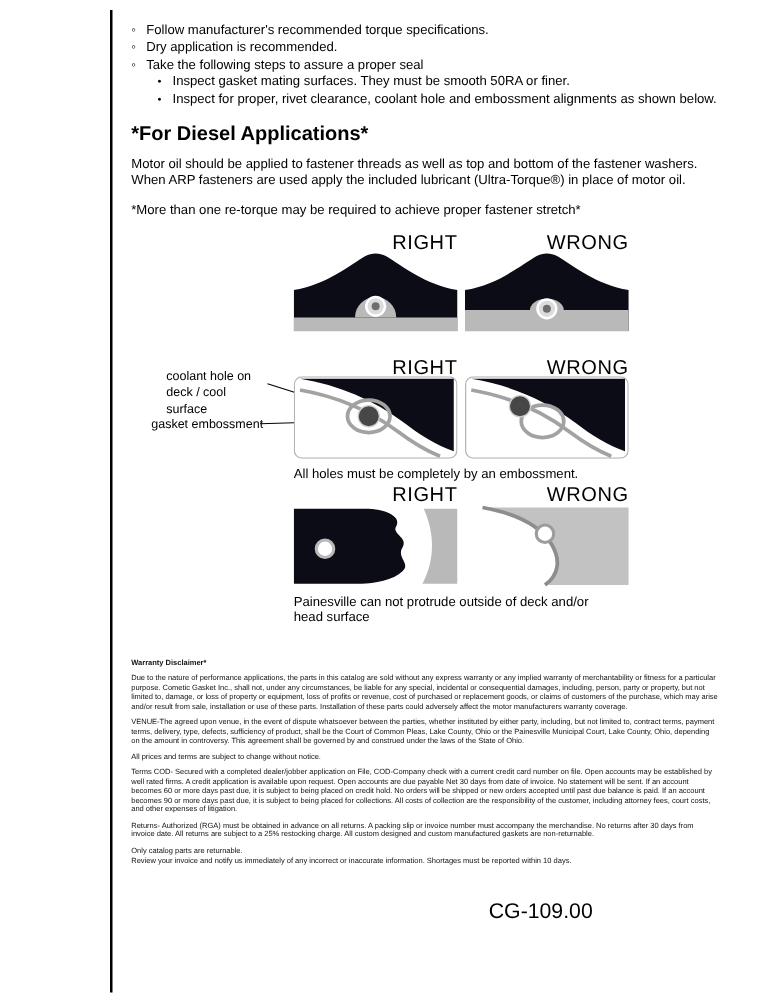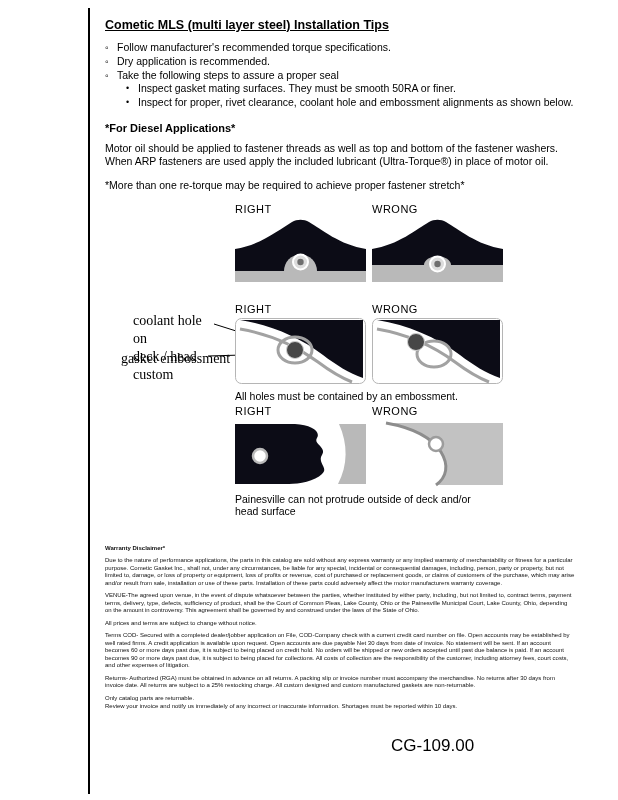--- a/index.html
+++ b/index.html
@@ -12,48 +12,47 @@
   .content { position:absolute; left:105px; top:18px; width:470px; }
 
   .title { font-size:12.5px; font-weight:bold; text-decoration:underline; margin:0 0 9px 0; }
 
   .tips, .subtips { list-style:none; margin:0; padding:0; font-size:10.5px; line-height:1.22; }
   .tips li, .subtips li { display:flex; margin:0 0 1px 0; }
   .tips .b, .subtips .b { flex:0 0 12px; }
   .subtips { margin-left:21px; }
   .subtips .b { font-size:9px; padding-top:1px; }
 
-  .diesel-heading { font-size:11px; font-weight:bold; margin:13px 0 8px 0; }
+  .diesel-heading { font-size:16px; font-weight:bold; margin:13px 0 8px 0; }
   .body-p { font-size:10.5px; line-height:1.28; margin:0 0 10px 0; width:470px; }
   .note-p { font-size:10.5px; margin:2px 0 12px 0; }
 
   .diagrams { position:relative; height:322px; margin-top:4px; }
-  .dg-label { position:absolute; width:131px; text-align:left; font-size:11px; letter-spacing:.5px; }
+  .dg-label { position:absolute; width:131px; text-align:right; font-size:16px; letter-spacing:.5px; }
   .dg-img { position:absolute; width:131px; }
   .dg-img svg { display:block; }
   .dg-caption { position:absolute; font-size:10.5px; }
-  .annot { position:absolute; font-size:14px; line-height:1.3;font-family:Liberation Serif, serif; }
+  .annot { position:absolute; font-size:10px; line-height:1.3; }
   .overlay { position:absolute; left:0; top:0; pointer-events:none; }
 
   .legal { margin-top:20px; font-size:6px; line-height:1.25; width:470px; color:#111; }
   .legal .lh { font-weight:bold; margin:0 0 5px 0; }
   .legal p { margin:0 0 5px 0; }
   .legal p.tight { margin:0 0 1px 0; }
 
   .footer { margin-top:25px; font-size:17px; padding-left:286px; }
 </style>
 </head>
 <body>
 
 <div class="page">
   <div class="left-rule"></div>
 
   <div class="content">
 
-    <h1 class="title">Cometic MLS (multi layer steel) Installation Tips</h1>
 
     <ul class="tips">
       <li>
         <span class="b">◦</span>
         <span>Follow manufacturer's recommended torque specifications.</span>
       </li>
       <li>
         <span class="b">◦</span>
         <span>Dry application is recommended.</span>
       </li>
@@ -101,21 +100,21 @@
           <circle cx="65.5" cy="46" r="7.5" fill="#dcdcdc" stroke="#ffffff" stroke-width="2"></circle>
           <circle cx="65.5" cy="46" r="3.2" fill="#6e6e6e"></circle>
         </svg>
       </div>
 
       <div class="dg-label" style="left:130px; top:100px;">RIGHT</div>
       <div class="dg-label" style="left:267px; top:100px;">WRONG</div>
 
       <div class="annot" style="left:28px; top:109px; width:82px;">
         <span>coolant hole on</span><br>
-        <span>deck / head custom</span>
+        <span>deck / cool surface</span>
       </div>
       <div class="annot" style="left:16px; top:147px;">gasket embossment</div>
 
       <svg class="overlay" width="470" height="322">
         <line x1="109" y1="121" x2="188" y2="146" stroke="#000" stroke-width="1"></line>
         <line x1="103" y1="153" x2="172" y2="151" stroke="#000" stroke-width="1"></line>
       </svg>
 
       <div class="dg-img" style="left:130px; top:115px;">
         <svg viewBox="0 0 131 66" width="131" height="66">
@@ -128,21 +127,21 @@
       </div>
       <div class="dg-img" style="left:267px; top:115px;">
         <svg viewBox="0 0 131 66" width="131" height="66">
           <rect x="0.5" y="0.5" width="130" height="65" rx="6" fill="#ffffff" stroke="#b5b5b5"></rect>
           <path d="M5,2 C36,7 64,19 88,37 C101,47 114,55 128,60 L128,2 Z" fill="#0c0c16"></path>
           <path d="M5,11 C34,16 60,27 83,44 C95,53 107,60 117,64" fill="none" stroke="#a2a2a2" stroke-width="3"></path>
           <ellipse cx="62" cy="36" rx="17" ry="13" fill="none" stroke="#a2a2a2" stroke-width="3"></ellipse>
           <circle cx="44" cy="24" r="8.5" fill="#474747" stroke="#cfcfcf" stroke-width="1"></circle>
         </svg>
       </div>
-      <div class="dg-caption" style="left:130px; top:187px;">All holes must be contained by an embossment.</div>
+      <div class="dg-caption" style="left:130px; top:187px;">All holes must be completely by an embossment.</div>
 
       <div class="dg-label" style="left:130px; top:202px;">RIGHT</div>
       <div class="dg-label" style="left:267px; top:202px;">WRONG</div>
 
       <div class="dg-img" style="left:130px; top:216px;">
         <svg viewBox="0 0 131 70" width="131" height="70">
           <rect width="131" height="70" fill="#ffffff"></rect>
           <path d="M0,5 L60,5 C76,6 86,12 82,19 C78,25 92,28 87,36 C82,44 94,49 87,55 C80,62 64,65 54,65 L0,65 Z" fill="#0c0c16"></path>
           <circle cx="25" cy="37" r="7" fill="#ffffff" stroke="#b9b9b9" stroke-width="2.5"></circle>
           <path d="M104,5 C113,25 113,46 103,65 L131,65 L131,5 Z" fill="#b9b9b9"></path>

